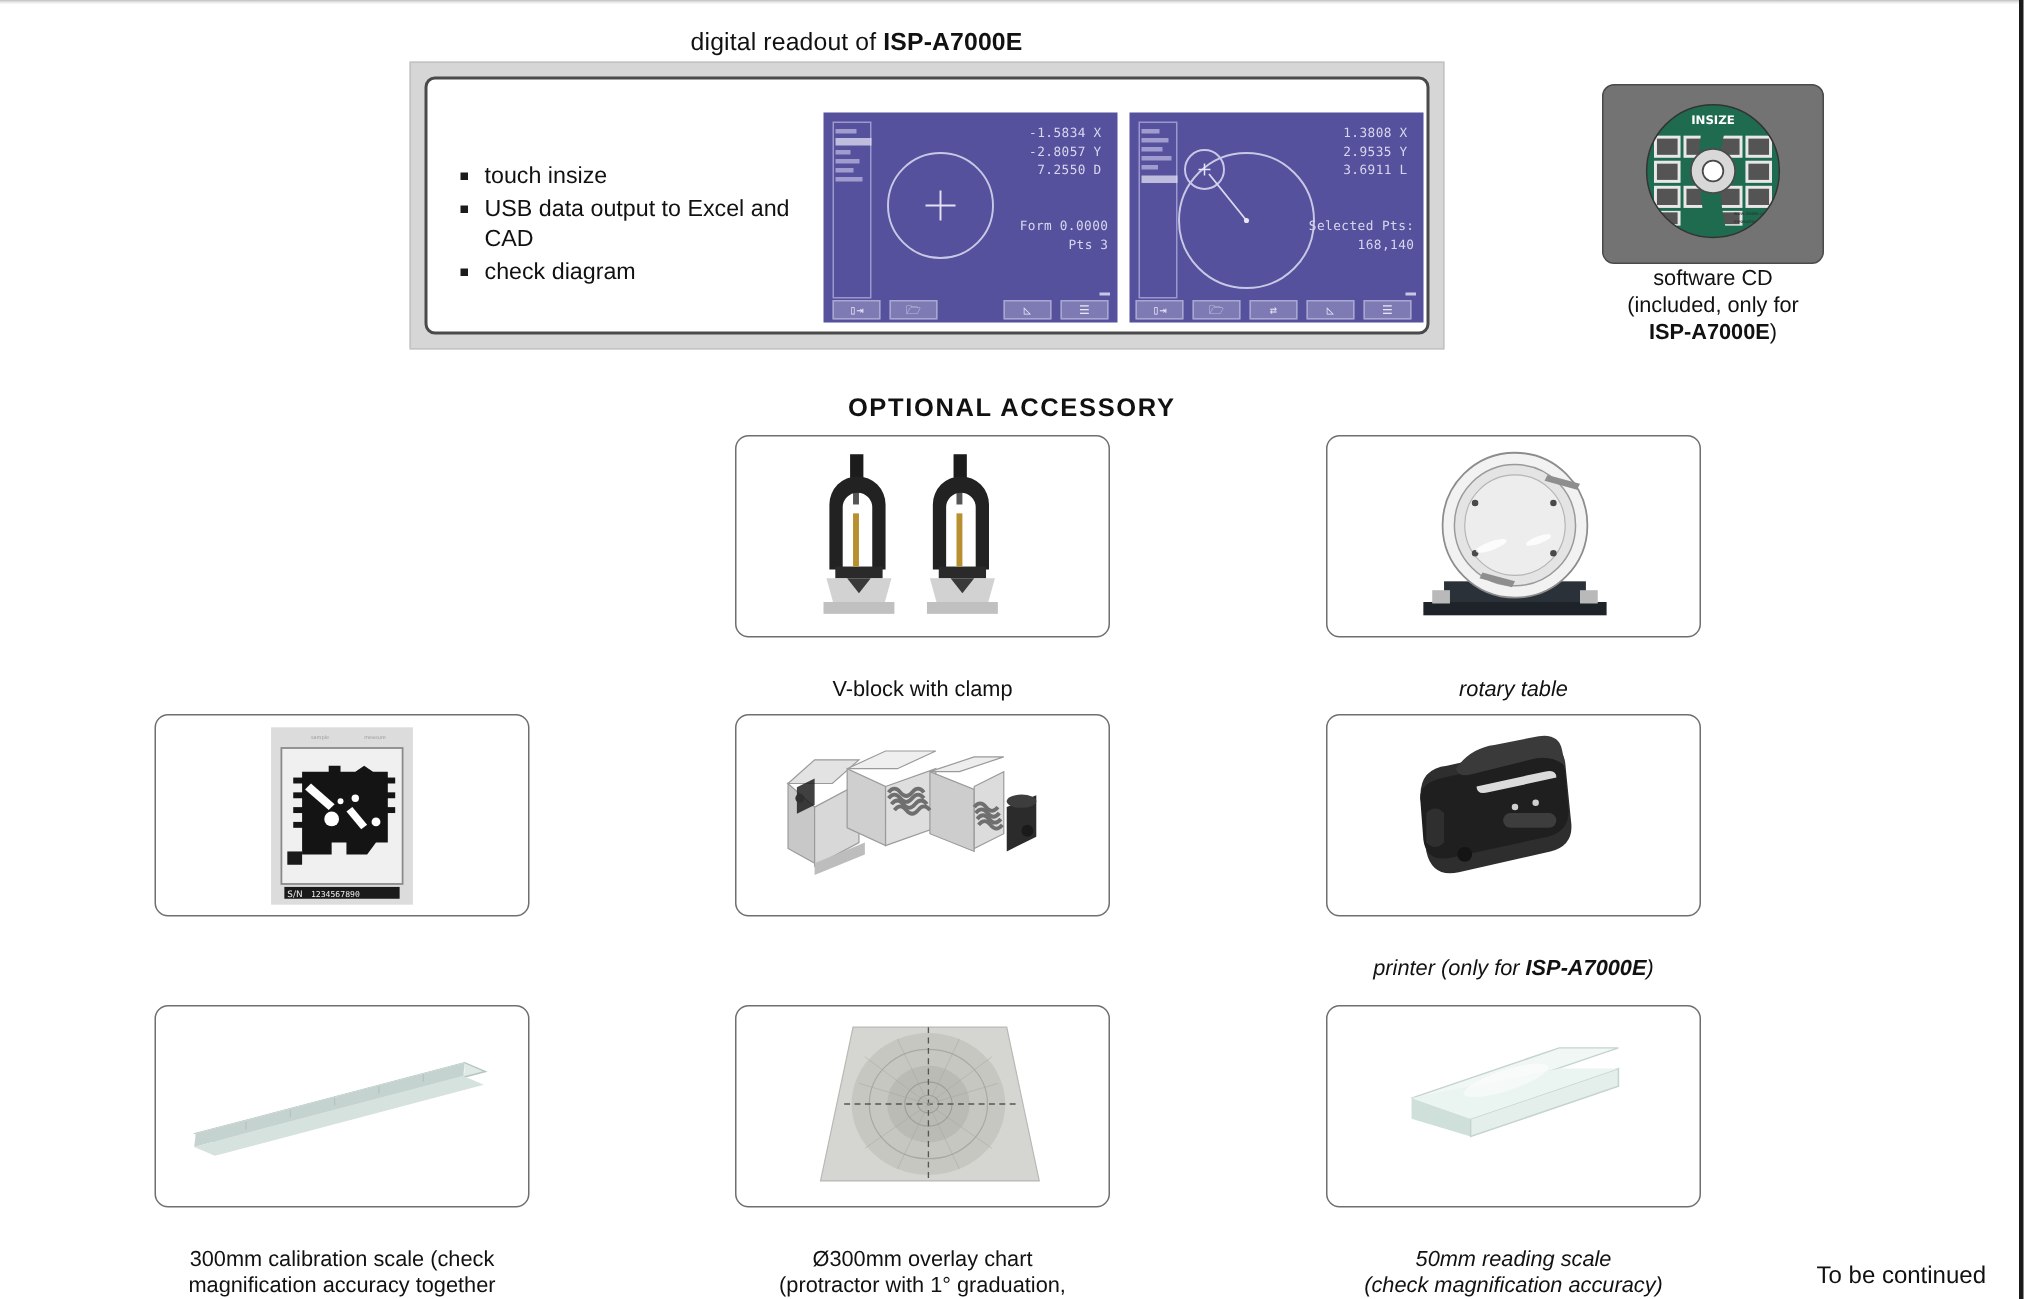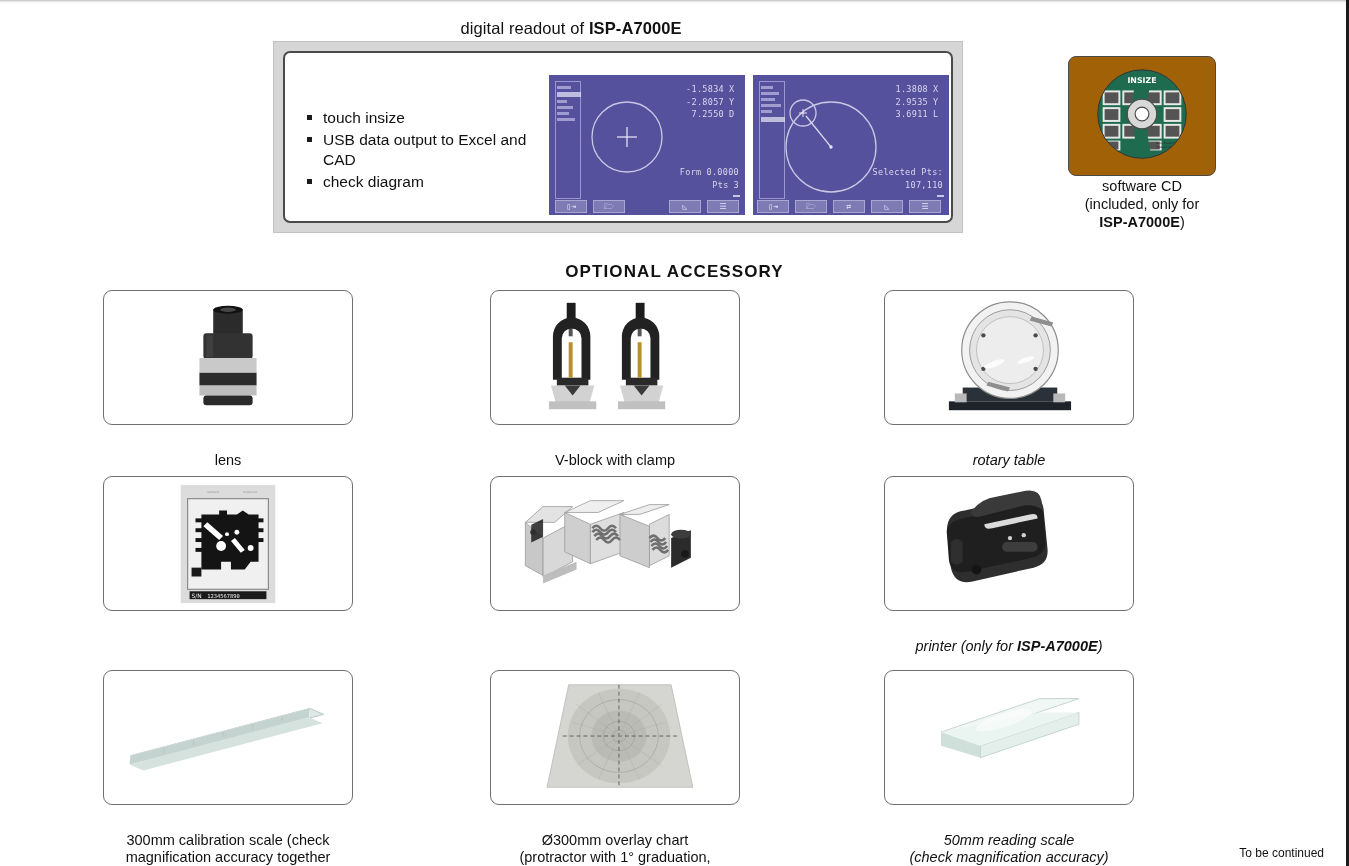--- a/index.html
+++ b/index.html
@@ -57,39 +57,39 @@
     position:absolute;left:1px;width:24px;height:3px;background:#b9b6e0;opacity:.75;
   }
   .screen .sidebar .hl{background:#e3e1f3;height:5px;}
   .readouts{
     position:absolute;right:6px;top:8px;text-align:right;
     color:#d9d7ef;font-size:8.5px;line-height:12.5px;letter-spacing:.3px;
   }
   .readouts .num{display:inline-block;min-width:46px;text-align:right;}
   .readouts .ax{display:inline-block;width:10px;text-align:left;margin-left:5px;}
   .footinfo{
-    position:absolute;right:6px;bottom:23px;text-align:right;
+    position:absolute;right:6px;bottom:44px;text-align:right;
     color:#d9d7ef;font-size:8.5px;line-height:13px;letter-spacing:.3px;
   }
   .footinfo .lbl{margin-right:5px;}
   .btnbar{
     position:absolute;left:0;bottom:0;width:100%;height:17px;
   }
   .tbtn{
     position:absolute;bottom:2px;height:13px;width:32px;
     background:#7d7ab4;border:1px solid #a9a6d2;box-sizing:border-box;
     color:#e7e5f6;font-size:8px;line-height:11px;text-align:center;
   }
   .arrow-mark{position:absolute;right:5px;bottom:18px;width:7px;height:2px;background:#c9c7e6;}
   .svgwrap{position:absolute;left:0;top:0;width:100%;height:100%;}
 
   
   .cd-card{
     position:absolute;left:1068px;top:56px;width:148px;height:120px;
-    background:#a16207;border:1.5px solid #4a4a4a;border-radius:8px;
+    background:#737373;border:1.5px solid #4a4a4a;border-radius:8px;
     box-sizing:border-box;
   }
   .cd-caption{
     position:absolute;left:1040px;top:177px;width:204px;text-align:center;
     font-size:14.5px;line-height:18px;
   }
   .cd-caption .model{font-weight:bold;}
 
   
   .section-title{
@@ -107,21 +107,21 @@
     background:#fff;border:1px solid #6f6f6f;border-radius:9px;
     box-sizing:border-box;position:relative;overflow:hidden;
   }
   .caption{
     text-align:center;font-size:14.5px;line-height:17.5px;
     margin-top:9px;white-space:pre-line;
   }
   .caption .model{font-weight:bold;}
 
   .to-be{
-    position:absolute;right:22px;bottom:6px;font-size:12px;
+    position:absolute;right:22px;bottom:6px;font-size:16px;
   }
 </style>
 </head>
 <body>
 
 <div class="top-rule"></div>
 
 <div class="dro-title">
   <span>digital readout of </span><span class="model">ISP-A7000E</span>
 </div>
@@ -191,21 +191,21 @@
       </svg>
 
       <div class="readouts">
         <div><span class="num">1.3808</span><span class="ax">X</span></div>
         <div><span class="num">2.9535</span><span class="ax">Y</span></div>
         <div><span class="num">3.6911</span><span class="ax">L</span></div>
       </div>
 
       <div class="footinfo">
         <div><span>Selected Pts:</span></div>
-        <div><span>107,110</span></div>
+        <div><span>168,140</span></div>
       </div>
 
       <div class="arrow-mark"></div>
       <div class="btnbar">
         <div class="tbtn" style="left:4px;">▯⇥</div>
         <div class="tbtn" style="left:42px;">🗁</div>
         <div class="tbtn" style="left:80px;">⇄</div>
         <div class="tbtn" style="left:118px;">◺</div>
         <div class="tbtn" style="left:156px;">☰</div>
       </div>
@@ -269,38 +269,20 @@
   <div><span>(included, only for</span></div>
   <div><span class="model">ISP-A7000E</span><span>)</span></div>
 </div>
 
 <div class="section-title">OPTIONAL  ACCESSORY</div>
 
 <div class="grid">
 
   <div class="row" style="height:182px;">
 
-    <div class="cell c0">
-      <div class="thumb">
-        <svg viewBox="0 0 250 135" style="width:100%;height:100%">
-          <rect x="110" y="18" width="30" height="26" rx="2" fill="#2b2b2b"></rect>
-          <ellipse cx="125" cy="19" rx="15" ry="4" fill="#111"></ellipse>
-          <ellipse cx="125" cy="19" rx="8" ry="2.2" fill="#474747"></ellipse>
-          <rect x="100" y="43" width="50" height="26" rx="3" fill="#323232"></rect>
-          <rect x="96" y="68" width="58" height="15" fill="#c9c9c9"></rect>
-          <rect x="96" y="83" width="58" height="13" fill="#2b2b2b"></rect>
-          <rect x="96" y="96" width="58" height="10" fill="#bdbdbd"></rect>
-          <rect x="100" y="106" width="50" height="10" rx="3" fill="#2b2b2b"></rect>
-          <rect x="103" y="45" width="7" height="22" fill="#474747" opacity=".6"></rect>
-        </svg>
-      </div>
-      <div class="caption">
-        <span>lens</span>
-      </div>
-    </div>
 
     <div class="cell c1">
       <div class="thumb">
         <svg viewBox="0 0 250 135" style="width:100%;height:100%">
           <g>
             <rect x="76" y="12" width="9" height="16" fill="#1c1c1c"></rect>
             <rect x="78" y="28" width="4" height="18" fill="#555"></rect>
             <path d="M62 46 a19 19 0 0 1 38 0 v44 h-9 v-42 a10 10 0 0 0 -20 0 v42 h-9 z" fill="#222"></path>
             <rect x="66" y="88" width="32" height="8" fill="#2a2a2a"></rect>
             <path d="M60 96 h44 l-5 18 h-34 z" fill="#d2d2d2"></path>

